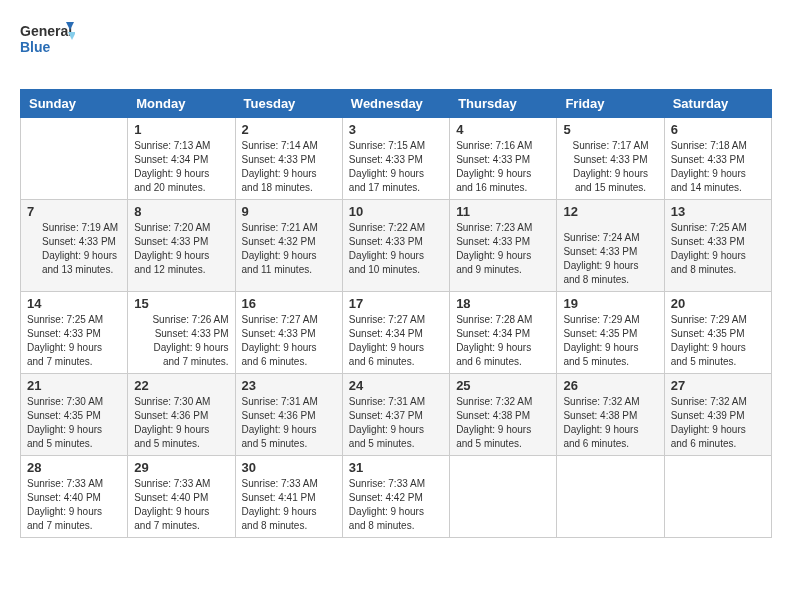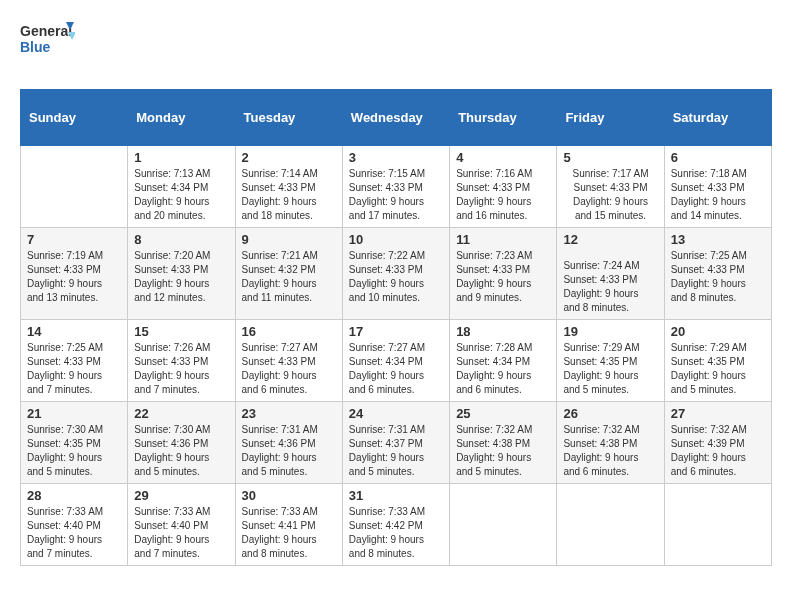--- a/index.html
+++ b/index.html
@@ -37,21 +37,21 @@
       width: 100%;
       border-collapse: collapse;
       border: 1px solid #ccc;
     }
     .calendar th {
       background-color: #2a6db5;
       color: #fff;
       font-size: 13px;
       font-weight: bold;
       text-align: left;
-      padding: 20px 8px;
+      padding: 6px 8px;
       border: 1px solid #2a6db5;
     }
     .calendar td {
       vertical-align: top;
       border: 1px solid #ccc;
       padding: 4px 6px;
       width: 107px;
       min-height: 90px;
       background: #fff;
     }
@@ -146,21 +146,21 @@
           <span class="day-number">6</span>
           <div class="day-info" style="white-space: pre-line;">Sunrise: 7:18 AM
 Sunset: 4:33 PM
 Daylight: 9 hours
 and 14 minutes.</div>
         </td>
       </tr>
       <tr>
         <td>
           <span class="day-number">7</span>
-          <div class="day-info" style="white-space: pre-line;">Sunrise: 7:19 AM
+          <div class="day-info" style="white-space: pre-line; margin-left: 15px;">Sunrise: 7:19 AM
 Sunset: 4:33 PM
 Daylight: 9 hours
 and 13 minutes.</div>
         </td>
         <td>
           <span class="day-number">8</span>
           <div class="day-info" style="white-space: pre-line;">Sunrise: 7:20 AM
 Sunset: 4:33 PM
 Daylight: 9 hours
 and 12 minutes.</div>
@@ -204,21 +204,21 @@
       <tr>
         <td>
           <span class="day-number">14</span>
           <div class="day-info" style="white-space: pre-line;">Sunrise: 7:25 AM
 Sunset: 4:33 PM
 Daylight: 9 hours
 and 7 minutes.</div>
         </td>
         <td>
           <span class="day-number">15</span>
-          <div class="day-info" style="white-space: pre-line;">Sunrise: 7:26 AM
+          <div class="day-info" style="white-space: pre-line; text-align: right;">Sunrise: 7:26 AM
 Sunset: 4:33 PM
 Daylight: 9 hours
 and 7 minutes.</div>
         </td>
         <td>
           <span class="day-number">16</span>
           <div class="day-info" style="white-space: pre-line;">Sunrise: 7:27 AM
 Sunset: 4:33 PM
 Daylight: 9 hours
 and 6 minutes.</div>

